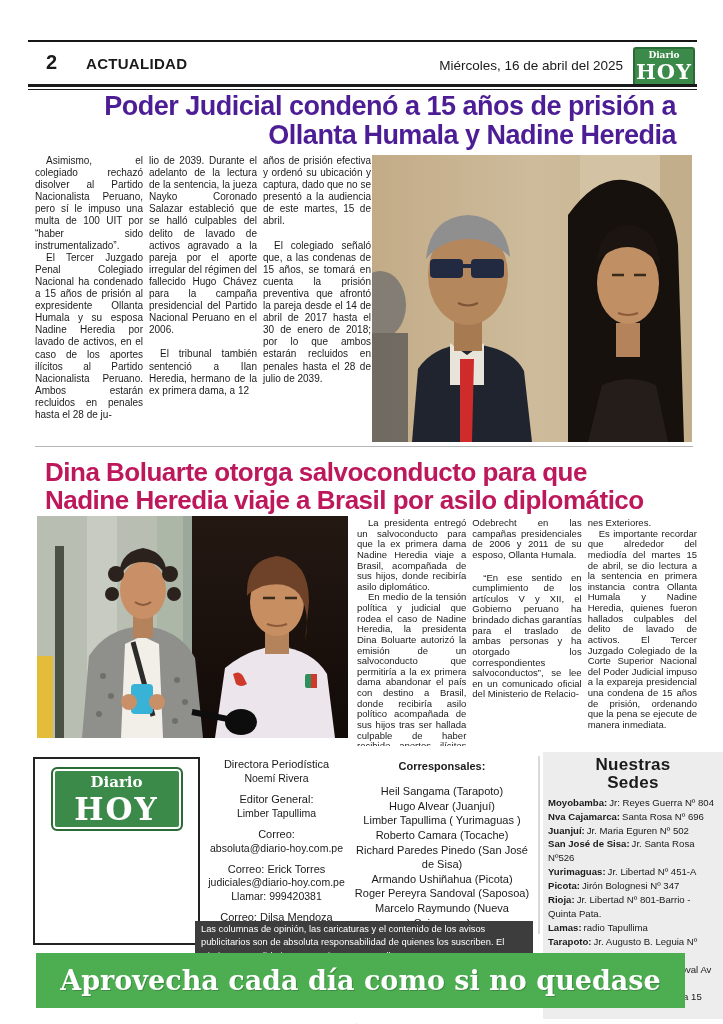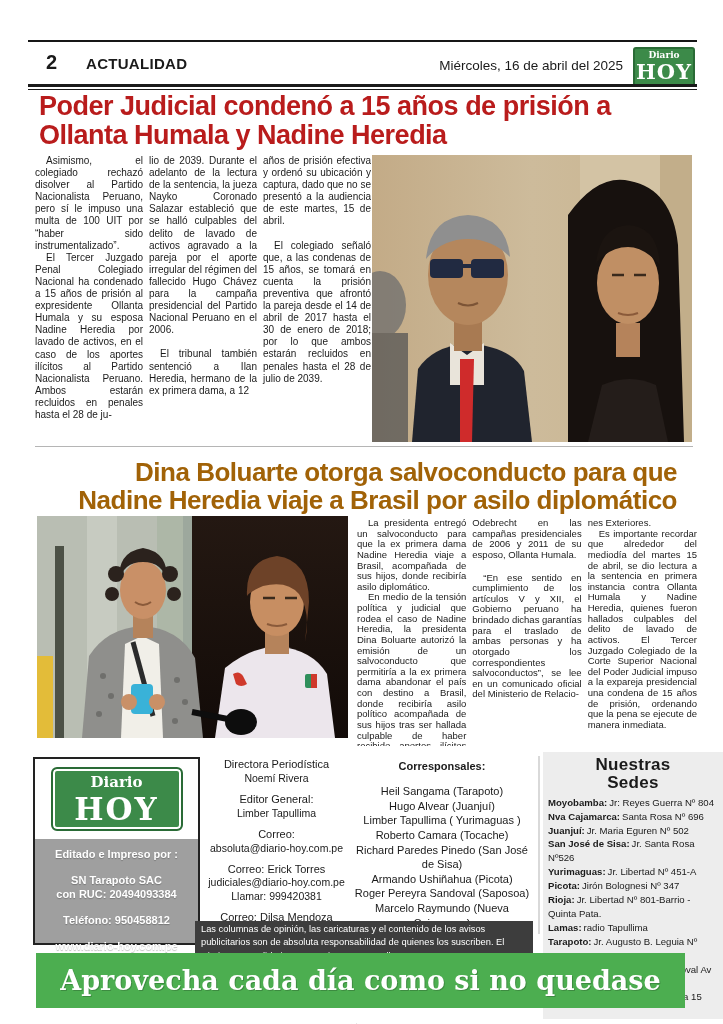--- a/index.html
+++ b/index.html
@@ -12,22 +12,22 @@
   .pagenum { position:absolute; left:46px; top:51px; font-size:20px; font-weight:bold; }
   .section { position:absolute; left:86px; top:55px; font-size:15px; font-weight:bold; letter-spacing:.3px; }
   .date { position:absolute; right:100px; top:58px; font-size:13.5px; }
 
   .logo-sm { position:absolute; left:633px; top:47px; width:62px; height:40px; background:#3c8a49; border:2px solid #2a6b36; border-radius:3px; text-align:center; color:#fff; font-family:"DejaVu Serif", serif; }
   .logo-sm .t1 { font-size:9px; font-weight:bold; line-height:12px; }
   .logo-sm .t2 { font-size:21px; font-weight:bold; line-height:22px; letter-spacing:1px; }
 
   .headrule { position:absolute; left:28px; right:26px; top:84px; height:6px; border-top:3px solid #1a1a1a; border-bottom:1px solid #1a1a1a; }
 
-  .headline1 { position:absolute; left:39px; top:92px; width:622px; text-align:left; font-size:27px; font-weight:bold; line-height:1.07; letter-spacing:-.5px; color:#b91c1c; }
-  .headline2 { position:absolute; left:45px; top:459px; width:632px; text-align:right; font-size:26px; font-weight:bold; line-height:1.07; letter-spacing:-.5px; color:#a16207; }
+  .headline1 { position:absolute; left:54px; top:92px; width:622px; text-align:right; font-size:27px; font-weight:bold; line-height:1.07; letter-spacing:-.5px; color:#4c1d95; }
+  .headline2 { position:absolute; left:45px; top:459px; width:632px; text-align:left; font-size:26px; font-weight:bold; line-height:1.07; letter-spacing:-.5px; color:#be185d; }
 
   .cols { position:absolute; display:flex; gap:6px; overflow:hidden; }
   .cols .col { flex:1; text-align:justify; }
   .a1cols { left:35px; top:155px; width:336px; height:290px; font-size:10px; line-height:1.21; }
   .a2cols { left:357px; top:518px; width:340px; height:228px; font-size:9.5px; line-height:1.12; }
   .col p { margin:0; text-indent:11px; }
   .col p.cont { text-indent:0; }
   .col p.gap { margin-top:12px; }
 
   .photo { position:absolute; display:block; }
@@ -216,27 +216,20 @@
       <p class="cont">nes Exteriores.</p>
       <p>Es importante recordar que alrededor del mediodía del martes 15 de abril, se dio lectura a la sentencia en primera instancia contra Ollanta Humala y Nadine Heredia, quienes fueron hallados culpables del delito de lavado de activos. El Tercer Juzgado Colegiado de la Corte Superior Nacional del Poder Judicial impuso a la expareja presidencial una condena de 15 años de prisión, ordenando que la pena se ejecute de manera inmediata.</p>
     </div>
   </div>
 
   <div class="pubbox">
     <div class="logo-lg">
       <div class="t1">Diario</div>
       <div class="t2">HOY</div>
     </div>
-    <div class="pub-gray">
-      <div>Editado e Impreso por :</div>
-      <div class="sp">SN Tarapoto SAC</div>
-      <div>con RUC: 20494093384</div>
-      <div class="sp">Teléfono: 950458812</div>
-      <div class="sp">www.diario-hoy.com.pe</div>
-    </div>
   </div>
 
   <div class="staff">
     <div class="blk">
       <div class="role">Directora Periodística</div>
       <div>Noemí Rivera</div>
     </div>
     <div class="blk">
       <div class="role">Editor General:</div>
       <div>Limber Tapullima</div>

